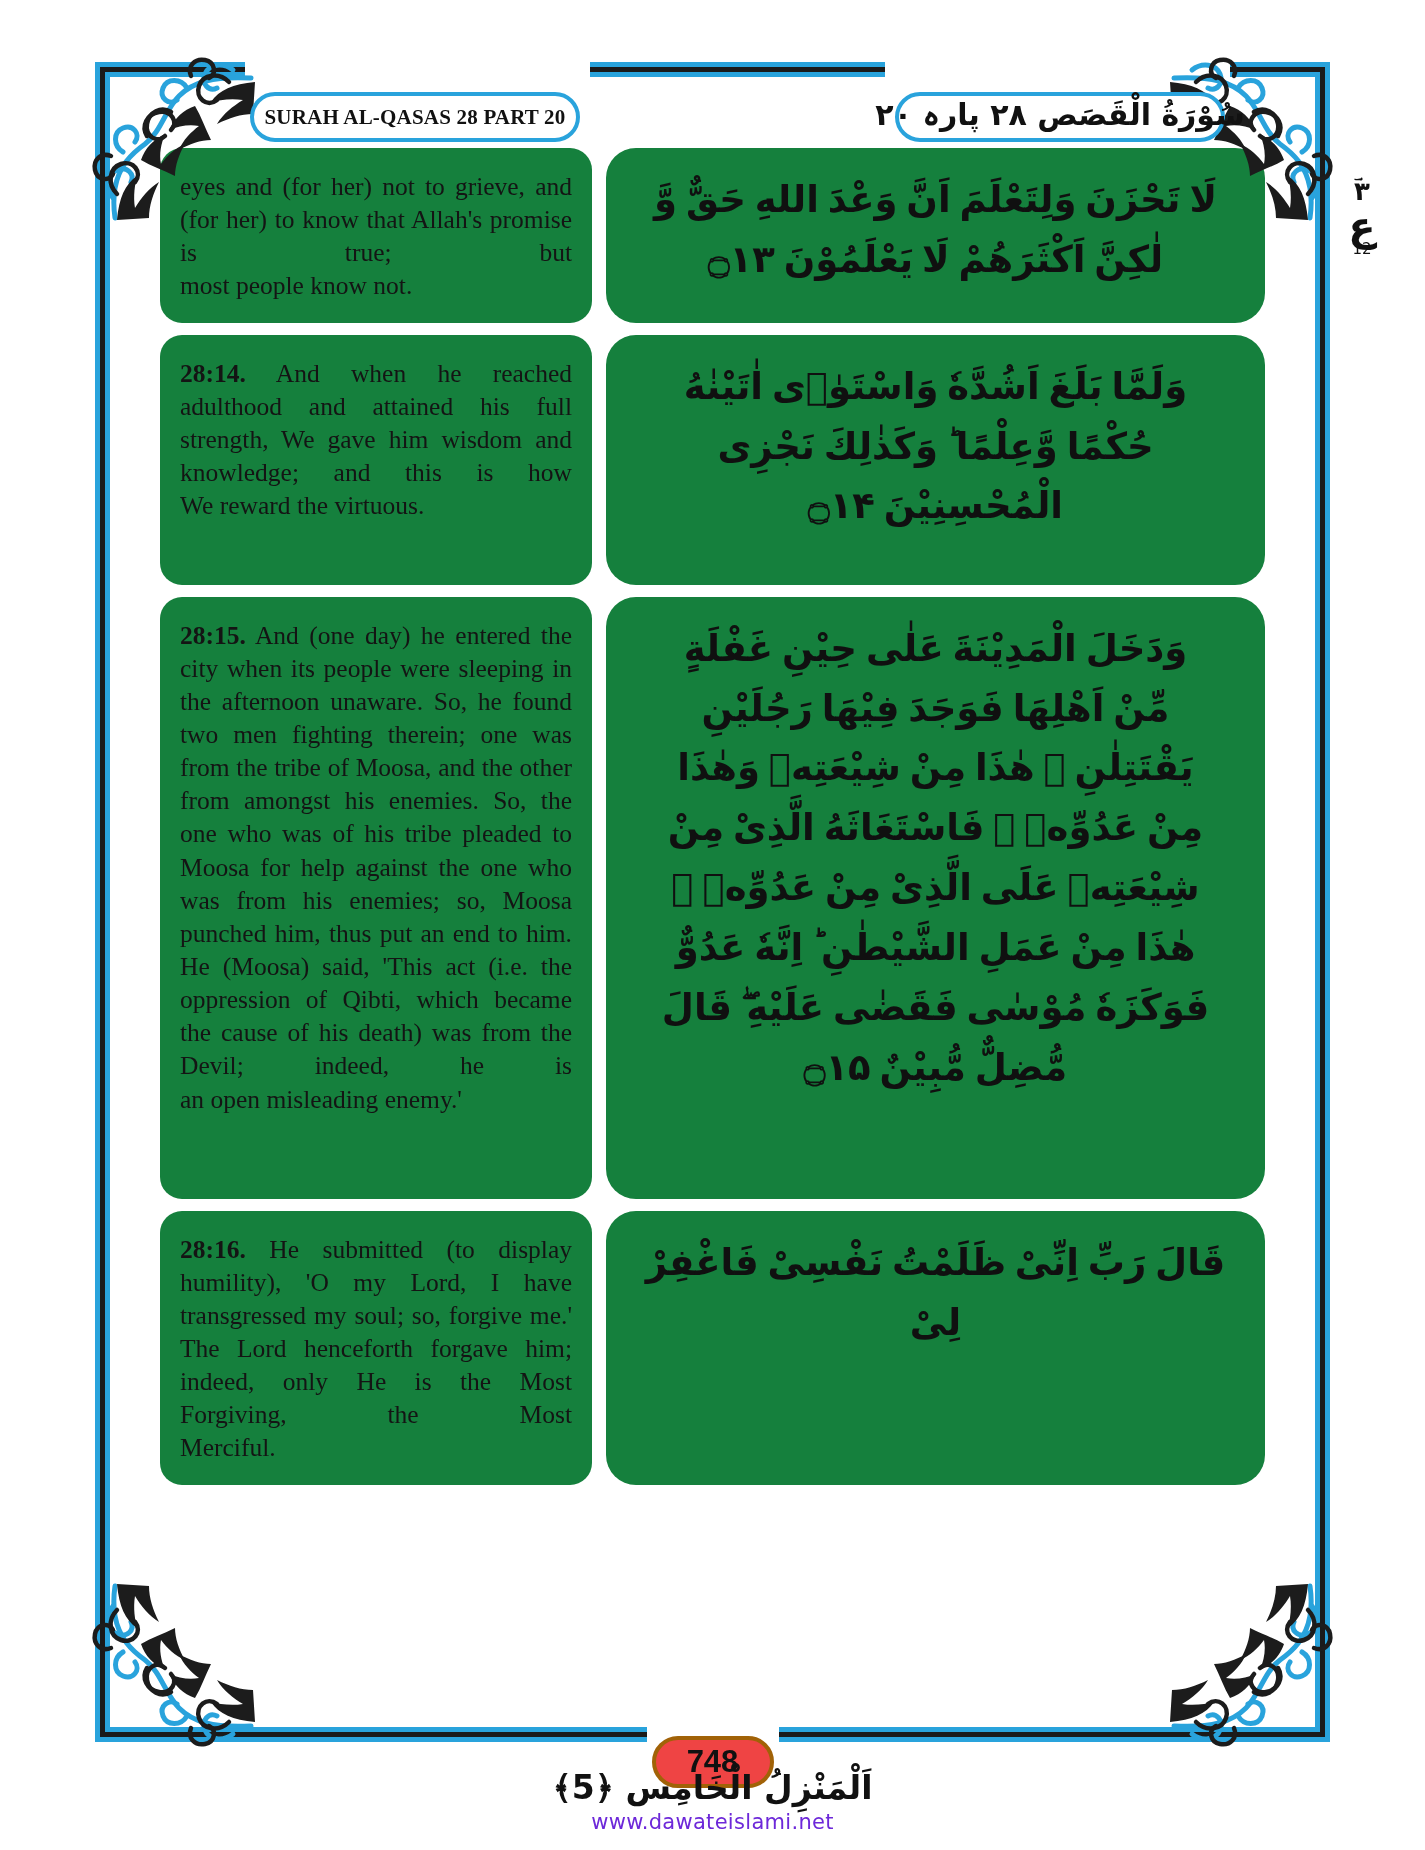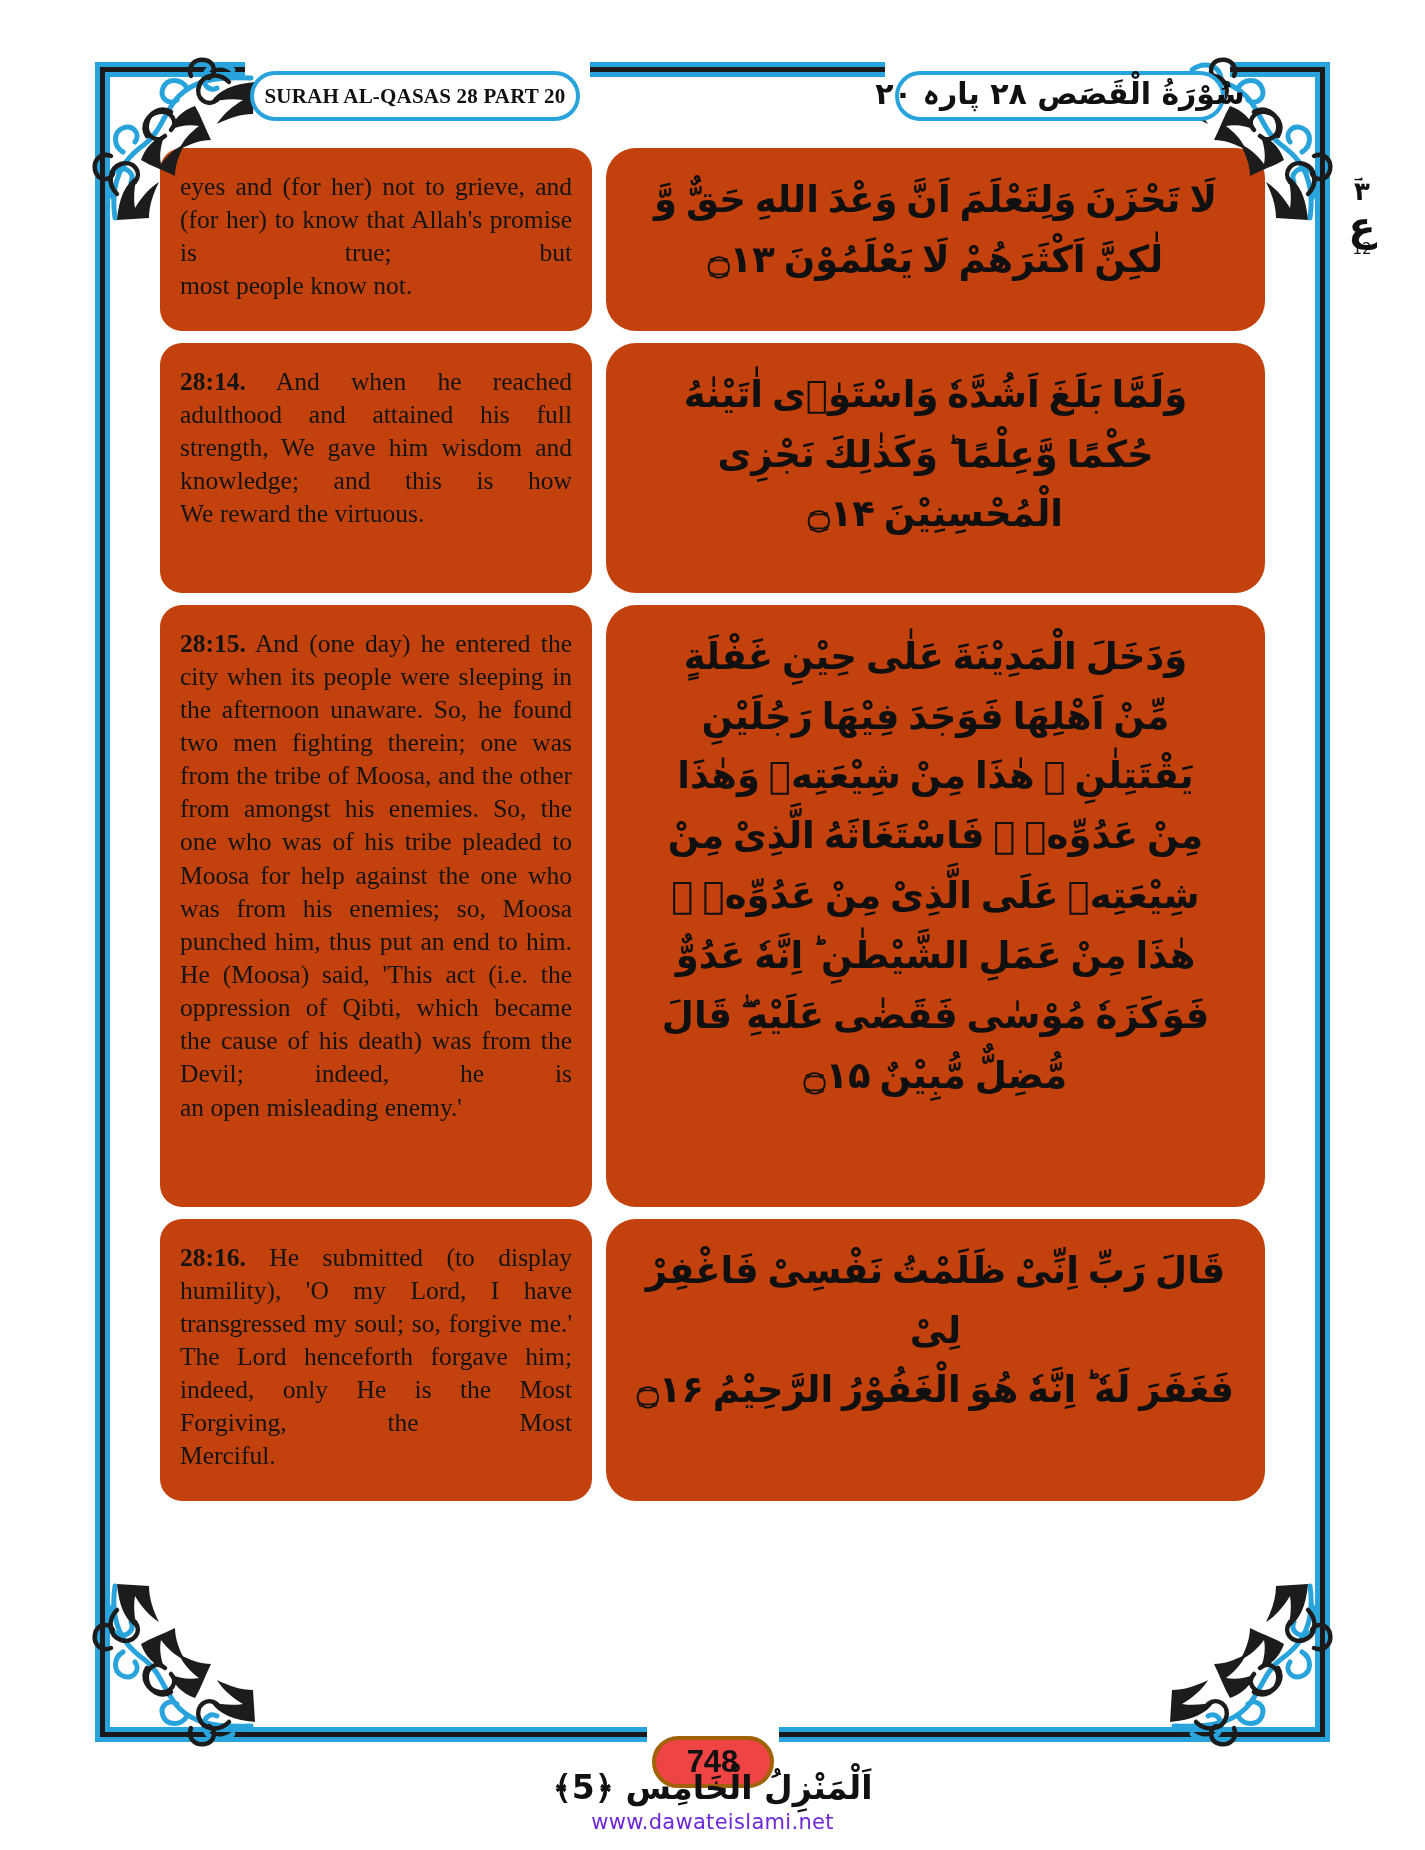--- a/index.html
+++ b/index.html
@@ -54,21 +54,21 @@
   .corner svg { display: block; width: 175px; height: 175px; }
   .corner-tl { left: -12px;  top: -14px; }
   .corner-tr { right: -12px; top: -14px; transform: scaleX(-1); }
   .corner-bl { left: -12px;  bottom: -14px; transform: scaleY(-1); }
   .corner-br { right: -12px; bottom: -14px; transform: scale(-1,-1); }
 
   
   .header-band {
     position: absolute;
     left: 95px;
-    top: 58px;
+    top: 79px;
     width: 1235px;
     height: 76px;
     z-index: 7;
   }
 
   .cartouche {
     position: absolute;
     background: #ffffff;
     border: 4px solid #29a3dc;
     border-radius: 40px;
@@ -113,23 +113,23 @@
     z-index: 3;
   }
 
   .verse-row {
     display: flex;
     gap: 14px;
     flex: 0 0 auto;
   }
 
   .cell {
-    background: #c2410c;
+    background: #15803d;
     border-radius: 22px;
-    padding: 22px 20px 28px 20px;
+    padding: 22px 20px 20px 20px;
   }
 
   .cell-en {
     width: 432px;
     flex: 0 0 432px;
     font-family: "Liberation Serif", serif;
     font-size: 25.5px;
     line-height: 1.30;
     color: #141414;
     text-align: justify;
@@ -420,21 +420,20 @@
     </div>
   </div>
 
   <div class="verse-row row-16">
     <div class="cell cell-en">
       <p><span class="vnum">28:16.</span> <span>He submitted (to display humility), 'O my Lord, I have transgressed my soul; so, forgive me.' The Lord henceforth forgave him; indeed, only He is the Most Forgiving, the Most</span></p>
       <p class="last-line">Merciful.</p>
     </div>
     <div class="cell cell-ar">
       <div>قَالَ رَبِّ اِنِّىْ ظَلَمْتُ نَفْسِىْ فَاغْفِرْ لِىْ</div>
-      <div>فَغَفَرَ لَهٗ ؕ اِنَّهٗ هُوَ الْغَفُوْرُ الرَّحِيْمُ ۝۱۶</div>
     </div>
   </div>
 
 </div>
 
 <div class="footer-band">
   <div class="page-pill">
     <span class="page-num">748</span>
   </div>
 </div>

